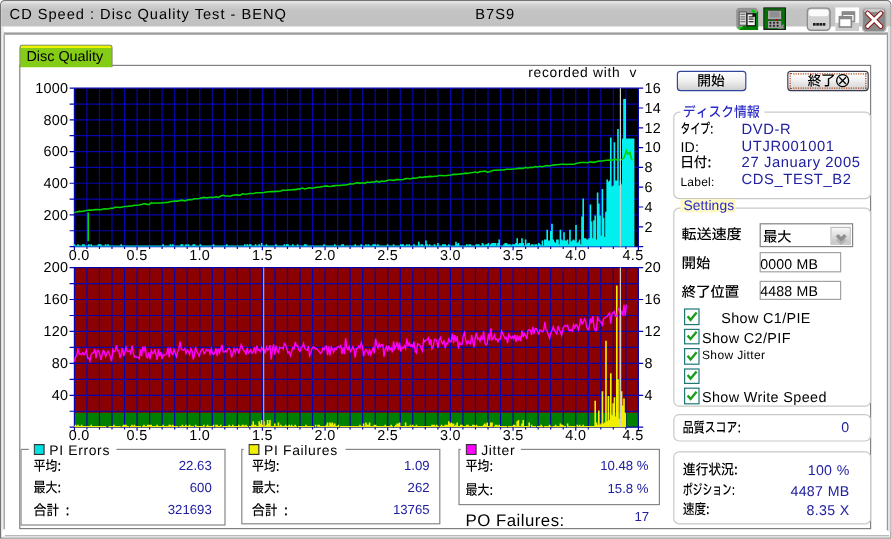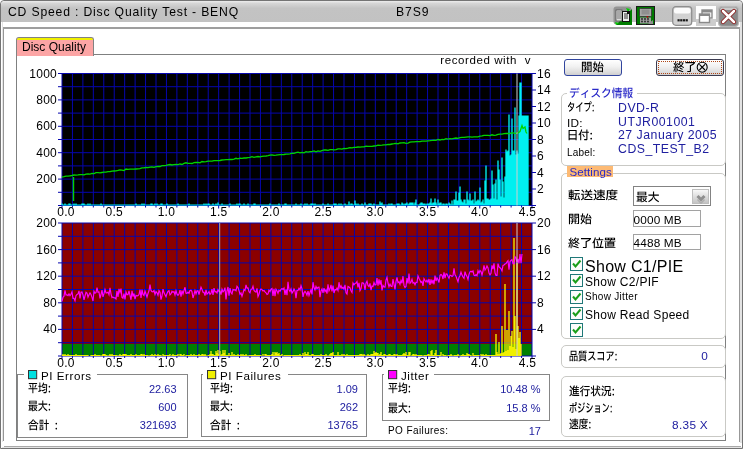--- a/index.html
+++ b/index.html
@@ -45,21 +45,21 @@
 <path d="M3.5 9h10" stroke="#8A8A8A" stroke-width="2"></path>
 </svg>
     <svg class="abs" style="left:717px;top:5px" width="21" height="21">
 <rect x="0.6" y="0.6" width="19.8" height="19.8" rx="3.4" fill="#898989" stroke="#B9B9B9" stroke-width="1.2"></rect>
 <path d="M2 4 q0 -2.5 2.5 -2.5 h12 q2.5 0 2.5 2.5 z" fill="#C9C9C9"></path>
 <path d="M5 5 L16 16 M16 5 L5 16" stroke="#8B1A1A" stroke-width="4.2" stroke-linecap="round"></path>
 <path d="M5 5 L16 16 M16 5 L5 16" stroke="#FFFFFF" stroke-width="2.5" stroke-linecap="round"></path>
 </svg>
     <div class="abs" style="left:2px;top:26.4px;width:738px;height:2px;background:#9E9E9E"></div>
     <div class="abs" style="left:14.5px;top:53px;width:710.5px;height:387px;border:1px solid #7F8080;background:#fff"></div>
-    <div class="abs" style="left:14.5px;top:35.5px;width:78.5px;height:19px;background:#fca5a5;border:1px solid #828282;border-bottom:none;border-radius:3px 3px 0 0;overflow:hidden">
+    <div class="abs" style="left:14.5px;top:35.5px;width:78.5px;height:19px;background:#84cc16;border:1px solid #828282;border-bottom:none;border-radius:3px 3px 0 0;overflow:hidden">
       <div style="height:2.6px;background:#F0F000"></div>
       <div style="font-size:12px;line-height:12px;padding:0.5px 0 0 5.5px;letter-spacing:0px">Disc Quality</div>
     </div>
     <svg style="position:absolute;left:0;top:0" width="556" height="449">
       <rect x="61" y="72.5" width="470" height="132" fill="#000000"></rect>
       <path d="M61.00 72.5V204.5M71.44 72.5V204.5M81.89 72.5V204.5M92.33 72.5V204.5M102.78 72.5V204.5M113.22 72.5V204.5M123.67 72.5V204.5M134.11 72.5V204.5M144.56 72.5V204.5M155.00 72.5V204.5M165.44 72.5V204.5M175.89 72.5V204.5M186.33 72.5V204.5M196.78 72.5V204.5M207.22 72.5V204.5M217.67 72.5V204.5M228.11 72.5V204.5M238.56 72.5V204.5M249.00 72.5V204.5M259.44 72.5V204.5M269.89 72.5V204.5M280.33 72.5V204.5M290.78 72.5V204.5M301.22 72.5V204.5M311.67 72.5V204.5M322.11 72.5V204.5M332.56 72.5V204.5M343.00 72.5V204.5M353.44 72.5V204.5M363.89 72.5V204.5M374.33 72.5V204.5M384.78 72.5V204.5M395.22 72.5V204.5M405.67 72.5V204.5M416.11 72.5V204.5M426.56 72.5V204.5M437.00 72.5V204.5M447.44 72.5V204.5M457.89 72.5V204.5M468.33 72.5V204.5M478.78 72.5V204.5M489.22 72.5V204.5M499.67 72.5V204.5M510.11 72.5V204.5M520.56 72.5V204.5M531.00 72.5V204.5M61.0 72.50H531.0M61.0 85.70H531.0M61.0 98.90H531.0M61.0 112.10H531.0M61.0 125.30H531.0M61.0 138.50H531.0M61.0 151.70H531.0M61.0 164.90H531.0M61.0 178.10H531.0M61.0 191.30H531.0M61.0 204.50H531.0" stroke="#0606AE" fill="none" stroke-width="1"></path>
       <g stroke="#00F0F0">
         <path d="M61 204.5V202.5M62 204.5V203.5M63 204.5V203.5M64 204.5V202.5M65 204.5V203.5M66 204.5V203.5M67 204.5V203.5M68 204.5V202.5M69 204.5V202.5M70 204.5V203.5M71 204.5V203.5M72 204.5V203.5M73 204.5V202.5M74 204.5V203.5M75 204.5V202.5M76 204.5V203.5M77 204.5V203.5M78 204.5V203.5M79 204.5V203.5M80 204.5V203.5M81 204.5V202.5M82 204.5V202.5M83 204.5V202.5M84 204.5V203.5M85 204.5V203.5M86 204.5V203.5M87 204.5V202.5M88 204.5V203.5M89 204.5V202.5M90 204.5V203.5M91 204.5V203.5M92 204.5V203.5M93 204.5V203.5M94 204.5V203.5M95 204.5V203.5M96 204.5V203.5M97 204.5V203.5M98 204.5V203.5M99 204.5V203.5M100 204.5V202.5M101 204.5V203.5M102 204.5V203.5M103 204.5V203.5M104 204.5V203.5M105 204.5V203.5M106 204.5V203.5M107 204.5V203.5M108 204.5V203.5M109 204.5V203.5M110 204.5V203.5M111 204.5V203.5M112 204.5V203.5M113 204.5V203.5M114 204.5V203.5M115 204.5V203.5M116 204.5V203.5M117 204.5V203.5M118 204.5V203.5M119 204.5V203.5M120 204.5V203.5M121 204.5V203.5M122 204.5V203.5M123 204.5V203.5M124 204.5V203.5M125 204.5V203.5M126 204.5V203.5M127 204.5V203.5M128 204.5V203.5M129 204.5V203.5M130 204.5V203.5M131 204.5V203.5M132 204.5V203.5M133 204.5V203.5M134 204.5V203.5M135 204.5V202.5M136 204.5V203.5M137 204.5V203.5M138 204.5V203.5M139 204.5V203.5M140 204.5V203.5M141 204.5V202.5M142 204.5V203.5M143 204.5V202.5M144 204.5V203.5M145 204.5V203.5M146 204.5V203.5M147 204.5V203.5M148 204.5V203.5M149 204.5V203.5M150 204.5V202.5M151 204.5V202.5M152 204.5V203.5M153 204.5V203.5M154 204.5V202.5M155 204.5V203.5M156 204.5V202.5M157 204.5V203.5M158 204.5V203.5M159 204.5V203.5M160 204.5V202.5M161 204.5V202.5M162 204.5V203.5M163 204.5V203.5M164 204.5V203.5M165 204.5V203.5M166 204.5V202.5M167 204.5V203.5M168 204.5V203.5M169 204.5V203.5M170 204.5V203.5M171 204.5V203.5M172 204.5V203.5M173 204.5V203.5M174 204.5V203.5M175 204.5V203.5M176 204.5V203.5M177 204.5V202.5M178 204.5V203.5M179 204.5V203.5M180 204.5V203.5M181 204.5V203.5M182 204.5V203.5M183 204.5V203.5M184 204.5V203.5M185 204.5V203.5M186 204.5V203.5M187 204.5V203.5M188 204.5V202.5M189 204.5V203.5M190 204.5V203.5M191 204.5V203.5M192 204.5V203.5M193 204.5V203.5M194 204.5V203.5M195 204.5V203.5M196 204.5V203.5M197 204.5V203.5M198 204.5V203.5M199 204.5V203.5M200 204.5V203.5M201 204.5V203.5M202 204.5V203.5M203 204.5V202.5M204 204.5V203.5M205 204.5V202.5M206 204.5V203.5M207 204.5V202.5M208 204.5V202.5M209 204.5V203.5M210 204.5V203.5M211 204.5V203.5M212 204.5V202.5M213 204.5V203.5M214 204.5V203.5M215 204.5V202.5M216 204.5V203.5M217 204.5V201.5M218 204.5V203.5M219 204.5V203.5M220 204.5V203.5M221 204.5V202.5M222 204.5V203.5M223 204.5V203.5M224 204.5V203.5M225 204.5V203.5M226 204.5V203.5M227 204.5V203.5M228 204.5V203.5M229 204.5V202.5M230 204.5V203.5M231 204.5V203.5M232 204.5V203.5M233 204.5V203.5M234 204.5V203.5M235 204.5V203.5M236 204.5V202.5M237 204.5V203.5M238 204.5V202.5M239 204.5V202.5M240 204.5V203.5M241 204.5V203.5M242 204.5V203.5M243 204.5V202.5M244 204.5V203.5M245 204.5V203.5M246 204.5V203.5M247 204.5V202.5M248 204.5V203.5M249 204.5V203.5M250 204.5V203.5M251 204.5V203.5M252 204.5V203.5M253 204.5V202.5M254 204.5V202.5M255 204.5V203.5M256 204.5V203.5M257 204.5V203.5M258 204.5V203.5M259 204.5V203.5M260 204.5V203.5M261 204.5V203.5M262 204.5V203.5M263 204.5V203.5M264 204.5V203.5M265 204.5V203.5M266 204.5V203.5M267 204.5V203.5M268 204.5V203.5M269 204.5V202.5M270 204.5V203.5M271 204.5V203.5M272 204.5V203.5M273 204.5V203.5M274 204.5V203.5M275 204.5V203.5M276 204.5V203.5M277 204.5V203.5M278 204.5V202.5M279 204.5V203.5M280 204.5V203.5M281 204.5V203.5M282 204.5V203.5M283 204.5V203.5M284 204.5V202.5M285 204.5V202.5M286 204.5V203.5M287 204.5V203.5M288 204.5V203.5M289 204.5V203.5M290 204.5V203.5M291 204.5V203.5M292 204.5V203.5M293 204.5V203.5M294 204.5V203.5M295 204.5V202.5M296 204.5V203.5M297 204.5V203.5M298 204.5V203.5M299 204.5V203.5M300 204.5V202.5M301 204.5V203.5M302 204.5V203.5M303 204.5V203.5M304 204.5V202.5M305 204.5V203.5M306 204.5V202.5M307 204.5V203.5M308 204.5V203.5M309 204.5V203.5M310 204.5V202.5M311 204.5V202.5M312 204.5V202.5M313 204.5V203.5M314 204.5V202.5M315 204.5V203.5M316 204.5V203.5M317 204.5V203.5M318 204.5V203.5M319 204.5V203.5M320 204.5V203.5M321 204.5V203.5M322 204.5V202.5M323 204.5V203.5M324 204.5V203.5M325 204.5V203.5M326 204.5V203.5M327 204.5V202.5M328 204.5V203.5M329 204.5V203.5M330 204.5V203.5M331 204.5V203.5M332 204.5V203.5M333 204.5V202.5M334 204.5V202.5M335 204.5V202.5M336 204.5V203.5M337 204.5V203.5M338 204.5V202.5M339 204.5V203.5M340 204.5V202.5M341 204.5V203.5M342 204.5V203.5M343 204.5V203.5M344 204.5V202.5M345 204.5V203.5M346 204.5V203.5M347 204.5V203.5M348 204.5V200.5M349 204.5V203.5M350 204.5V202.5M351 204.5V202.5M352 204.5V203.5M353 204.5V203.5M354 204.5V199.5M355 204.5V202.5M356 204.5V203.5M357 204.5V202.5M358 204.5V203.5M359 204.5V203.5M360 204.5V203.5M361 204.5V202.5M362 204.5V203.5M363 204.5V203.5M364 204.5V201.5M365 204.5V203.5M366 204.5V203.5M367 204.5V203.5M368 204.5V202.5M369 204.5V202.5M370 204.5V202.5M371 204.5V203.5M372 204.5V203.5M373 204.5V202.5M374 204.5V203.5M375 204.5V203.5M376 204.5V203.5M377 204.5V203.5M378 204.5V203.5M379 204.5V200.5M380 204.5V202.5M381 204.5V201.5M382 204.5V203.5M383 204.5V203.5M384 204.5V203.5M385 204.5V203.5M386 204.5V203.5M387 204.5V203.5M388 204.5V202.5M389 204.5V203.5M390 204.5V202.5M391 204.5V202.5M392 204.5V203.5M393 204.5V203.5M394 204.5V203.5M395 204.5V203.5M396 204.5V202.5M397 204.5V202.5M398 204.5V202.5M399 204.5V203.5M400 204.5V203.5M401 204.5V201.5M402 204.5V202.5M403 204.5V203.5M404 204.5V202.5M405 204.5V202.5M406 204.5V201.5M407 204.5V203.5M408 204.5V202.5M409 204.5V201.5M410 204.5V201.5M411 204.5V201.5M412 204.5V201.5M413 204.5V203.5M414 204.5V201.5M415 204.5V198.5M416 204.5V203.5M417 204.5V203.5M418 204.5V203.5M419 204.5V202.5M420 204.5V201.5M421 204.5V201.5M422 204.5V202.5M423 204.5V202.5M424 204.5V202.5M425 204.5V203.5M426 204.5V202.5M427 204.5V202.5M428 204.5V202.5M429 204.5V201.5M430 204.5V197.5M431 204.5V202.5M432 204.5V201.5M433 204.5V201.5M434 204.5V197.5M435 204.5V201.5M436 204.5V203.5M437 204.5V198.5M438 204.5V202.5M439 204.5V201.5M440 204.5V201.5M441 204.5V203.5M442 204.5V202.5M443 204.5V202.5M444 204.5V203.5M445 204.5V202.5M446 204.5V202.5M447 204.5V203.5M448 204.5V201.5M449 204.5V202.5M450 204.5V203.5M451 204.5V199.5M452 204.5V203.5M453 204.5V198.5M454 204.5V198.5M455 204.5V190.5M456 204.5V199.5M457 204.5V199.5M458 204.5V191.5M459 204.5V185.5M460 204.5V198.5M461 204.5V200.5M462 204.5V201.5M463 204.5V198.5M464 204.5V198.5M465 204.5V202.5M466 204.5V190.5M467 204.5V198.5M468 204.5V199.5M469 204.5V192.5M470 204.5V199.5M471 204.5V199.5M472 204.5V198.5M473 204.5V202.5M474 204.5V190.5M475 204.5V200.5M476 204.5V199.5M477 204.5V198.5M478 204.5V199.5M479 204.5V186.5M480 204.5V201.5M481 204.5V200.5M482 204.5V198.5M483 204.5V202.5M484 204.5V179.5M485 204.5V164.5M486 204.5V197.5M487 204.5V197.5M488 204.5V198.5M489 204.5V198.5M490 204.5V197.5M491 204.5V169.5M492 204.5V183.5M493 204.5V197.5M494 204.5V182.5M495 204.5V178.5M496 204.5V198.5M497 204.5V159.5M498 204.5V168.5M499 204.5V178.5M500 204.5V195.5M501 204.5V156.5M502 204.5V180.5M503 204.5V196.5M504 204.5V175.5M505 204.5V148.5M506 204.5V150.5M507 204.5V149.5M508 204.5V113.5M509 204.5V154.5M510 204.5V153.5M511 204.5V117.5M512 204.5V149.5M513 204.5V149.5M514 204.5V106.5M515 204.5V153.5M516 204.5V149.5M517 204.5V152.5M518 204.5V114.5M519 204.5V81.5M520 204.5V81.5M521 204.5V114.5M522 204.5V114.5M523 204.5V114.5M524 204.5V114.5M525 204.5V114.5M526 204.5V114.5M527 204.5V114.5" stroke-width="1.35"></path>
       </g>
       <polyline points="61.0,176.0 63.0,175.6 65.0,175.1 67.0,175.2 69.0,174.8 71.0,174.5 73.0,174.0 75.0,174.1 77.0,173.9 79.0,173.6 81.0,173.7 83.0,173.8 85.0,173.1 87.0,173.0 89.0,173.1 91.0,172.5 93.0,172.6 95.0,171.7 97.0,171.7 99.0,171.9 101.0,171.5 103.0,171.1 105.0,171.1 107.0,170.7 109.0,170.6 111.0,170.1 113.0,170.0 115.0,169.9 117.0,169.4 119.0,168.8 121.0,169.1 123.0,169.6 125.0,168.0 127.0,168.3 129.0,168.2 131.0,168.2 133.0,168.2 135.0,168.0 137.0,167.8 139.0,167.7 141.0,166.9 143.0,166.8 145.0,166.5 147.0,166.6 149.0,166.1 151.0,165.8 153.0,166.4 155.0,165.6 157.0,165.3 159.0,165.5 161.0,164.7 163.0,164.7 165.0,164.4 167.0,163.9 169.0,163.5 171.0,164.0 173.0,163.6 175.0,163.4 177.0,163.6 179.0,163.0 181.0,163.5 183.0,162.4 185.0,161.8 187.0,162.4 189.0,162.3 191.0,162.5 193.0,161.7 195.0,161.5 197.0,161.4 199.0,161.9 201.0,160.5 203.0,160.9 205.0,160.6 207.0,160.2 209.0,160.2 211.0,160.1 213.0,159.6 215.0,159.7 217.0,159.7 219.0,159.5 221.0,159.0 223.0,158.8 225.0,158.7 227.0,158.7 229.0,158.4 231.0,158.5 233.0,158.1 235.0,157.3 237.0,157.8 239.0,157.2 241.0,157.3 243.0,157.0 245.0,157.0 247.0,156.6 249.0,156.4 251.0,155.7 253.0,156.4 255.0,155.8 257.0,155.5 259.0,155.8 261.0,155.4 263.0,155.1 265.0,155.0 267.0,154.7 269.0,154.2 271.0,153.9 273.0,154.4 275.0,154.2 277.0,153.9 279.0,153.6 281.0,153.6 283.0,153.5 285.0,153.1 287.0,153.1 289.0,152.8 291.0,152.2 293.0,152.4 295.0,151.7 297.0,151.2 299.0,151.8 301.0,151.3 303.0,151.8 305.0,150.7 307.0,151.1 309.0,150.6 311.0,150.6 313.0,150.0 315.0,150.8 317.0,149.9 319.0,150.3 321.0,149.6 323.0,149.0 325.0,149.0 327.0,149.4 329.0,148.7 331.0,148.7 333.0,148.8 335.0,148.6 337.0,147.8 339.0,147.8 341.0,148.1 343.0,147.4 345.0,147.6 347.0,147.2 349.0,146.6 351.0,146.9 353.0,146.4 355.0,146.4 357.0,146.0 359.0,146.2 361.0,145.8 363.0,145.9 365.0,145.2 367.0,145.3 369.0,145.4 371.0,145.3 373.0,145.0 375.0,144.8 377.0,144.2 379.0,144.3 381.0,144.2 383.0,143.9 385.0,143.8 387.0,143.3 389.0,143.5 391.0,143.0 393.0,142.7 395.0,142.3 397.0,142.9 399.0,142.0 401.0,141.9 403.0,141.6 405.0,142.4 407.0,142.2 409.0,141.2 411.0,140.8 413.0,140.9 415.0,140.7 417.0,140.6 419.0,140.6 421.0,140.1 423.0,140.1 425.0,140.1 427.0,139.9 429.0,139.7 431.0,139.3 433.0,139.2 435.0,139.3 437.0,138.5 439.0,139.0 441.0,138.4 443.0,138.6 445.0,137.7 447.0,138.1 449.0,137.6 451.0,137.9 453.0,137.4 455.0,137.0 457.0,137.3 459.0,136.7 461.0,136.4 463.0,136.3 465.0,136.1 467.0,135.9 469.0,135.8 471.0,136.1 473.0,135.9 475.0,135.8 477.0,135.8 479.0,135.2 481.0,134.9 483.0,134.4 485.0,134.4 487.0,134.4 489.0,134.6 491.0,133.8 493.0,134.3 495.0,134.1 497.0,133.4 499.0,133.2 501.0,133.1 503.0,132.7 505.0,132.5 507.0,132.4 509.0,132.5 511.0,131.6 513.0,132.2 515.0,132.3 517.0,132.0 519.0,130.5 521.0,124.5 522.0,127.5 524.0,126.0 525.0,131.0 526.0,132.5" fill="none" stroke="#00D400" stroke-width="1.3"></polyline>
@@ -172,21 +172,21 @@
     <svg style="position:absolute;left:387.0px;top:381.4px;overflow:visible" width="23.0" height="12.5" fill="#000000">
       <path transform="translate(0.00,10.38) scale(0.00990,-0.01180)" d="M541 358H952V271H541V-71H444V271H48V358H444V702H82V790H919V702H541ZM221 668Q287 562 343 442L259 401Q234 455 200 520Q165 584 137 627ZM642 445Q681 495 716 554Q752 614 776 668L862 625Q796 492 725 395Z"></path>
       <path transform="translate(9.90,10.38) scale(0.00990,-0.01180)" d="M929 693V551Q929 305 907 137Q898 63 879 20Q860 -23 823 -44Q786 -64 723 -64H580L555 26H707Q743 26 764 37Q784 48 794 72Q805 95 811 137Q823 222 828 335Q834 448 834 552V604H538Q489 510 420 428L353 500Q416 572 462 660Q508 748 535 845L623 826Q607 763 580 693ZM243 181Q292 199 360 228L372 144Q250 86 58 29L35 114Q102 132 156 150V483H48V569H156V837H243V569H342V483H243ZM470 467H758V378H470ZM778 226Q695 184 602 148Q510 111 424 87L395 178Q573 225 749 312Z"></path>
       <path transform="translate(19.80,10.38) scale(0.00990,-0.01180)" d="M89 474V490Q89 521 108 540Q126 558 162 558Q198 558 216 540Q234 521 234 490V474Q234 444 216 426Q198 407 162 407Q126 407 108 425Q89 443 89 474ZM89 56V72Q89 103 108 121Q126 139 162 139Q198 139 216 121Q234 103 234 72V56Q234 25 216 6Q197 -12 162 -12Q126 -12 108 6Q89 25 89 56Z"></path>
     </svg>
     <svg style="position:absolute;left:387.0px;top:400.9px;overflow:visible" width="23.0" height="12.5" fill="#000000">
       <path transform="translate(0.00,10.38) scale(0.00990,-0.01180)" d="M127 818H874V518H127ZM785 699V753H216V699ZM216 637V581H785V637ZM45 461H956V390H488V-81H404V20Q257 -3 48 -17L41 55L128 60V390H45ZM212 330H404V390H212ZM905 265Q874 165 788 79Q865 30 952 -2L915 -73Q806 -31 726 26Q649 -33 544 -74L502 -6Q599 33 664 77Q598 139 549 220L618 255Q662 182 726 127Q787 183 820 259H524V329H905ZM212 207H404V268H212ZM212 66Q322 75 404 87V146H212Z"></path>
       <path transform="translate(9.90,10.38) scale(0.00990,-0.01180)" d="M545 486Q554 393 596 318Q639 243 726 172Q814 100 962 18L908 -70Q766 12 682 79Q598 146 552 222Q507 299 498 399H490Q481 298 438 222Q394 145 313 78Q232 12 93 -70L38 18Q184 100 268 172Q353 243 393 318Q433 392 441 486H56V576H443V827H542V576H945V486Z"></path>
       <path transform="translate(19.80,10.38) scale(0.00990,-0.01180)" d="M89 474V490Q89 521 108 540Q126 558 162 558Q198 558 216 540Q234 521 234 490V474Q234 444 216 426Q198 407 162 407Q126 407 108 425Q89 443 89 474ZM89 56V72Q89 103 108 121Q126 139 162 139Q198 139 216 121Q234 103 234 72V56Q234 25 216 6Q197 -12 162 -12Q126 -12 108 6Q89 25 89 56Z"></path>
     </svg>
-    <div class="abs" style="left:387px;top:424px;font-size:10px;letter-spacing:0.4px">PO Failures:</div>
+    <div class="abs" style="left:387px;top:424px;font-size:14px;letter-spacing:0.4px">PO Failures:</div>
     <div class="lval" style="left:75.5px;top:381.5px;width:100px">22.63</div>
     <div class="lval" style="left:75.5px;top:400.0px;width:100px">600</div>
     <div class="lval" style="left:75.5px;top:418.3px;width:100px">321693</div>
     <div class="lval" style="left:257.0px;top:381.5px;width:100px">1.09</div>
     <div class="lval" style="left:257.0px;top:400.0px;width:100px">262</div>
     <div class="lval" style="left:257.0px;top:418.3px;width:100px">13765</div>
     <div class="lval" style="left:439.5px;top:382.0px;width:100px">10.48 %</div>
     <div class="lval" style="left:439.5px;top:401.3px;width:100px">15.8 %</div>
     <div class="lval" style="left:440px;top:424.2px;width:100px">17</div>
     <div class="abs" style="left:563px;top:57.5px;width:57.5px;height:17.5px;border:1px solid #31459E;border-radius:3px;background:linear-gradient(180deg,#FFF,#F1F1F1 45%,#DDD 80%,#CFCFCF)"></div>
@@ -226,21 +226,21 @@
       <path transform="translate(0.00,10.38) scale(0.01119,-0.01180)" d="M141 -69V793H859V-69H763V0H238V-69ZM763 444V705H238V444ZM238 357V89H763V357Z"></path>
       <path transform="translate(11.19,10.38) scale(0.01119,-0.01180)" d="M362 822Q328 692 270 583V-77H178V439Q126 373 75 327L25 414Q117 499 176 602Q236 704 277 850ZM956 651V563H824V30Q824 -22 802 -43Q781 -64 729 -64H549L520 29H730V563H323V651H730V837H824V651ZM430 477Q524 366 598 223L515 176Q440 324 356 427Z"></path>
       <path transform="translate(22.38,10.38) scale(0.01119,-0.01180)" d="M89 474V490Q89 521 108 540Q126 558 162 558Q198 558 216 540Q234 521 234 490V474Q234 444 216 426Q198 407 162 407Q126 407 108 425Q89 443 89 474ZM89 56V72Q89 103 108 121Q126 139 162 139Q198 139 216 121Q234 103 234 72V56Q234 25 216 6Q197 -12 162 -12Q126 -12 108 6Q89 25 89 56Z"></path>
     </svg>
     <div class="abs" style="left:566px;top:146px;font-size:10px;letter-spacing:0.2px">Label:</div>
     <div class="abs lat nav" style="left:617px;top:101.0px">DVD-R</div>
     <div class="abs lat nav" style="left:617px;top:114.5px">UTJR001001</div>
     <div class="abs lat nav" style="left:617px;top:128.2px">27 January 2005</div>
     <div class="abs lat nav" style="left:617px;top:142.0px">CDS_TEST_B2</div>
     <div class="gbox" style="left:560px;top:171.6px;width:164.5px;height:166.8px"></div>
-    <div class="abs" style="left:565.5px;top:164.8px;width:46px;height:11px;background:#fdba74;color:#2A2AC8;font-size:11.5px;padding-left:3px;letter-spacing:0.1px">Settings</div>
+    <div class="abs" style="left:565.5px;top:164.8px;width:46px;height:11px;background:#fef9c3;color:#2A2AC8;font-size:11.5px;padding-left:3px;letter-spacing:0.1px">Settings</div>
     <svg style="position:absolute;left:566.5px;top:188.4px;overflow:visible" width="50.0" height="12.5" fill="#000000">
       <path transform="translate(0.00,10.38) scale(0.01250,-0.01180)" d="M300 136H484V58H300V-77H218V58H39V136H218V210H65V600H218V668H42V744H218V837H300V744H479V668H300V600H454V210H300ZM523 789H918V704H523ZM221 530H143V442H221ZM378 442V530H296V442ZM888 -76 865 4Q698 -34 471 -61L457 30L527 36Q582 234 619 430H488V516H953V430H708Q668 227 621 47Q732 60 841 81Q800 210 765 294L842 326Q906 181 969 -43ZM143 374V282H221V374ZM296 374V282H378V374Z"></path>
       <path transform="translate(12.50,10.38) scale(0.01250,-0.01180)" d="M323 168Q429 223 484 272Q540 322 561 385H322V467H582V598H344V679H474Q441 750 394 812L479 845Q524 785 562 709L480 679H681Q708 716 732 760Q755 804 770 845L861 814Q822 733 780 679H934V598H676V467H950V385H698Q721 320 782 270Q844 220 961 168L920 82Q787 145 716 216Q644 286 633 374H625Q616 289 554 222Q493 155 369 86ZM232 564Q140 694 61 771L131 828Q225 735 304 621ZM969 31 954 -57H473Q348 -57 284 -14Q220 28 215 101H206Q205 41 170 0Q134 -40 65 -70L34 18Q105 46 134 82Q163 119 163 185V392H47V479H255V184Q255 107 311 69Q367 31 473 31Z"></path>
       <path transform="translate(25.00,10.38) scale(0.01250,-0.01180)" d="M311 161Q410 218 463 260Q516 301 543 344H352V605H586V669H316V750H584V840H676V750H954V669H674V605H919V344H716Q744 299 802 256Q859 214 967 156L925 80Q818 141 757 198Q696 254 682 314H674V65H586V314H577Q566 254 508 198Q451 141 354 85ZM237 564Q149 687 62 771L132 829Q223 742 308 622ZM586 530H441V418H586ZM830 418V530H674V418ZM969 30 954 -57H472Q347 -57 282 -14Q218 28 213 100H204Q203 40 168 0Q134 -40 64 -70L34 18Q104 46 132 82Q161 119 161 185V392H47V478H253V183Q253 106 309 68Q365 30 471 30Z"></path>
       <path transform="translate(37.50,10.38) scale(0.01250,-0.01180)" d="M580 772H956V693H201V476Q201 114 107 -78L32 -9Q73 77 91 200Q109 322 109 484V772H478V842H580ZM704 663H793V579H954V503H793V347H363V503H229V579H363V663H451V579H704ZM451 419H704V506H451ZM868 230Q802 129 677 57Q796 20 953 0L927 -78Q720 -50 575 8Q426 -53 212 -79L188 -2Q353 16 475 55Q399 96 321 157L382 213Q481 137 576 95Q684 146 749 218H248V292H868Z"></path>
     </svg>
     <svg style="position:absolute;left:566.5px;top:211.9px;overflow:visible" width="24.0" height="12.5" fill="#000000">
       <path transform="translate(0.00,10.38) scale(0.01200,-0.01180)" d="M78 810H453V473H166V-71H78ZM531 810H922V16Q922 -23 901 -42Q880 -61 833 -61H711L697 18H834V473H531ZM164 674H369V741H164ZM615 674H836V741H615ZM164 542H369V610H164ZM615 542H836V610H615ZM767 163H642V-57H559V163H428Q418 91 388 36Q357 -19 301 -69L239 -5Q286 33 310 72Q335 111 344 163H215V233H350V240V343H242V414H750V343H642V233H767ZM433 233H559V343H433V242Z"></path>
       <path transform="translate(12.00,10.38) scale(0.01200,-0.01180)" d="M406 617Q396 495 374 398Q351 301 314 220Q372 171 446 104L393 33Q327 96 272 141Q208 35 94 -68L39 4Q145 94 206 195Q145 243 59 304Q97 406 137 592H44V676H154Q169 754 182 848L270 840Q262 784 242 676H406ZM407 496 473 499Q510 574 546 670Q581 766 601 847L691 822Q640 647 574 504Q720 514 826 528Q777 620 735 684L807 728Q894 596 973 427L896 385Q891 397 864 453Q767 439 644 428Q522 416 416 411ZM247 274Q303 403 319 592H224Q195 454 162 338Q216 299 247 274ZM551 -82H464V341H914V-82H826V-31H551ZM826 260H551V50H826Z"></path>
     </svg>
@@ -263,40 +263,40 @@
       <path transform="translate(11.75,10.38) scale(0.01175,-0.01180)" d="M545 486Q554 393 596 318Q639 243 726 172Q814 100 962 18L908 -70Q766 12 682 79Q598 146 552 222Q507 299 498 399H490Q481 298 438 222Q394 145 313 78Q232 12 93 -70L38 18Q184 100 268 172Q353 243 393 318Q433 392 441 486H56V576H443V827H542V576H945V486Z"></path>
     </svg>
     <div class="abs" style="left:631.5px;top:209px;width:68.5px;height:17.2px;border:1px solid #A2A2A2;background:#fff"></div>
     <div class="abs" style="left:632.5px;top:212px;font-size:11.8px;letter-spacing:0.15px;white-space:nowrap">0000 MB</div>
     <div class="abs" style="left:631.5px;top:232.8px;width:68.5px;height:16.6px;border:1px solid #A2A2A2;background:#fff"></div>
     <div class="abs" style="left:632.5px;top:235.3px;font-size:11.8px;letter-spacing:0.15px;white-space:nowrap">4488 MB</div>
     <div class="abs" style="left:568.5px;top:256.2px;width:13.5px;height:13.5px;border:1px solid #1F7878;background:#FCFCFC"></div>
     <svg class="abs" style="left:570px;top:256.7px" width="12" height="12">
       <path d="M2 5.5 L4.5 8.5 L9.5 2.5" fill="none" stroke="#1A9E1A" stroke-width="2"></path>
     </svg>
-    <div class="abs" style="left:584px;top:257.0px;font-size:16px;letter-spacing:0.3px;white-space:nowrap">Show C1/PIE</div>
+    <div class="abs" style="left:600px;top:257.0px;font-size:12px;letter-spacing:0.3px;white-space:nowrap">Show C1/PIE</div>
     <div class="abs" style="left:568.5px;top:272.7px;width:13.5px;height:13.5px;border:1px solid #1F7878;background:#FCFCFC"></div>
     <svg class="abs" style="left:570px;top:273.2px" width="12" height="12">
       <path d="M2 5.5 L4.5 8.5 L9.5 2.5" fill="none" stroke="#1A9E1A" stroke-width="2"></path>
     </svg>
     <div class="abs" style="left:584px;top:273.5px;font-size:12px;letter-spacing:0.3px;white-space:nowrap">Show C2/PIF</div>
     <div class="abs" style="left:568.5px;top:289.2px;width:13.5px;height:13.5px;border:1px solid #1F7878;background:#FCFCFC"></div>
     <svg class="abs" style="left:570px;top:289.7px" width="12" height="12">
       <path d="M2 5.5 L4.5 8.5 L9.5 2.5" fill="none" stroke="#1A9E1A" stroke-width="2"></path>
     </svg>
     <div class="abs" style="left:584px;top:290.0px;font-size:10px;letter-spacing:0.3px;white-space:nowrap">Show Jitter</div>
     <div class="abs" style="left:568.5px;top:305.7px;width:13.5px;height:13.5px;border:1px solid #1F7878;background:#FCFCFC"></div>
     <svg class="abs" style="left:570px;top:306.2px" width="12" height="12">
       <path d="M2 5.5 L4.5 8.5 L9.5 2.5" fill="none" stroke="#1A9E1A" stroke-width="2"></path>
     </svg>
-    <div class="abs" style="left:584px;top:306.5px;font-size:12px;letter-spacing:0.3px;white-space:nowrap">Show Read Speed</div>
     <div class="abs" style="left:568.5px;top:322.2px;width:13.5px;height:13.5px;border:1px solid #1F7878;background:#FCFCFC"></div>
     <svg class="abs" style="left:570px;top:322.7px" width="12" height="12">
       <path d="M2 5.5 L4.5 8.5 L9.5 2.5" fill="none" stroke="#1A9E1A" stroke-width="2"></path>
     </svg>
+    <div class="abs" style="left:584px;top:323.0px;font-size:12px;letter-spacing:0.3px;white-space:nowrap">Show Write Speed</div>
     <div class="gbox" style="left:560px;top:344px;width:165px;height:22.6px"></div>
     <svg style="position:absolute;left:568.0px;top:348.9px;overflow:visible" width="48.5" height="12.5" fill="#000000">
       <path transform="translate(0.00,10.38) scale(0.00911,-0.01180)" d="M184 811H816V465H184ZM278 728V547H721V728ZM65 382H448V-77H361V-20H153V-77H65ZM536 382H935V-77H846V-20H623V-77H536ZM153 301V63H361V301ZM623 301V63H846V301Z"></path>
       <path transform="translate(9.11,10.38) scale(0.00911,-0.01180)" d="M470 533Q509 583 522 640Q535 698 535 803Q652 805 740 813Q827 821 898 839L934 772Q863 754 788 747Q714 740 617 737Q617 719 615 687H951V618H816V504H734V618H603Q587 548 544 482ZM166 619Q150 531 101 454L28 514Q56 549 70 586Q83 622 88 671Q93 720 93 802Q213 804 300 812Q388 821 458 838L494 772Q424 754 350 747Q276 740 176 736Q176 719 174 687H487V619H368V504H286V619ZM645 60Q792 31 954 -21L912 -90Q741 -30 587 -1L622 60H359L408 5Q270 -61 78 -89L45 -19Q216 4 349 60H148V479H851V60ZM763 359V414H236V359ZM236 243H763V298H236ZM763 181H236V125H763Z"></path>
       <path transform="translate(18.22,10.38) scale(0.00911,-0.01180)" d="M914 69 850 -11Q711 129 555 239Q393 77 153 -13L101 82Q332 166 476 308Q620 450 666 634H177V732H782Q782 673 761 595Q726 448 623 316Q773 209 914 69Z"></path>
       <path transform="translate(27.33,10.38) scale(0.00911,-0.01180)" d="M838 -3H734V72H131V170H734V610H147V708H838Z"></path>
       <path transform="translate(36.45,10.38) scale(0.00911,-0.01180)" d="M534 406Q625 446 691 508Q757 569 790 639H109V736H896V643Q862 545 784 462Q706 379 597 320ZM152 65Q248 103 305 147Q362 191 388 254Q415 316 415 407V542H519V406Q519 293 485 212Q451 132 384 75Q316 18 208 -27Z"></path>
       <path transform="translate(45.56,10.38) scale(0.00911,-0.01180)" d="M89 474V490Q89 521 108 540Q126 558 162 558Q198 558 216 540Q234 521 234 490V474Q234 444 216 426Q198 407 162 407Q126 407 108 425Q89 443 89 474ZM89 56V72Q89 103 108 121Q126 139 162 139Q198 139 216 121Q234 103 234 72V56Q234 25 216 6Q197 -12 162 -12Q126 -12 108 6Q89 25 89 56Z"></path>
     </svg>
     <div class="vrow" style="left:607px;top:348.2px;width:100px">0</div>
@@ -314,19 +314,21 @@
       <path transform="translate(16.34,10.38) scale(0.00817,-0.01180)" d="M484 580Q351 651 190 701L228 794Q297 773 376 740Q455 708 527 670ZM156 91Q329 116 454 176Q578 237 669 342Q760 448 830 610L922 549Q849 382 749 268Q649 153 510 83Q372 13 184 -16ZM408 327Q337 362 257 394Q177 426 107 447L143 542Q215 521 297 488Q379 455 448 420Z"></path>
       <path transform="translate(24.52,10.38) scale(0.00817,-0.01180)" d="M685 0H193V89H685V253H218V340H685V496H201V585H777V-52H685Z"></path>
       <path transform="translate(32.69,10.38) scale(0.00817,-0.01180)" d="M441 498Q302 594 138 669L191 761Q351 686 500 587ZM154 110Q329 142 450 204Q572 266 658 370Q743 473 808 633L899 574Q831 409 736 296Q640 182 505 110Q370 39 183 4Z"></path>
       <path transform="translate(40.86,10.38) scale(0.00817,-0.01180)" d="M89 474V490Q89 521 108 540Q126 558 162 558Q198 558 216 540Q234 521 234 490V474Q234 444 216 426Q198 407 162 407Q126 407 108 425Q89 443 89 474ZM89 56V72Q89 103 108 121Q126 139 162 139Q198 139 216 121Q234 103 234 72V56Q234 25 216 6Q197 -12 162 -12Q126 -12 108 6Q89 25 89 56Z"></path>
     </svg>
     <svg style="position:absolute;left:568.0px;top:417.4px;overflow:visible" width="22.4" height="12.5" fill="#000000">
       <path transform="translate(0.00,10.38) scale(0.00964,-0.01180)" d="M311 161Q410 218 463 260Q516 301 543 344H352V605H586V669H316V750H584V840H676V750H954V669H674V605H919V344H716Q744 299 802 256Q859 214 967 156L925 80Q818 141 757 198Q696 254 682 314H674V65H586V314H577Q566 254 508 198Q451 141 354 85ZM237 564Q149 687 62 771L132 829Q223 742 308 622ZM586 530H441V418H586ZM830 418V530H674V418ZM969 30 954 -57H472Q347 -57 282 -14Q218 28 213 100H204Q203 40 168 0Q134 -40 64 -70L34 18Q104 46 132 82Q161 119 161 185V392H47V478H253V183Q253 106 309 68Q365 30 471 30Z"></path>
       <path transform="translate(9.64,10.38) scale(0.00964,-0.01180)" d="M580 772H956V693H201V476Q201 114 107 -78L32 -9Q73 77 91 200Q109 322 109 484V772H478V842H580ZM704 663H793V579H954V503H793V347H363V503H229V579H363V663H451V579H704ZM451 419H704V506H451ZM868 230Q802 129 677 57Q796 20 953 0L927 -78Q720 -50 575 8Q426 -53 212 -79L188 -2Q353 16 475 55Q399 96 321 157L382 213Q481 137 576 95Q684 146 749 218H248V292H868Z"></path>
       <path transform="translate(19.29,10.38) scale(0.00964,-0.01180)" d="M89 474V490Q89 521 108 540Q126 558 162 558Q198 558 216 540Q234 521 234 490V474Q234 444 216 426Q198 407 162 407Q126 407 108 425Q89 443 89 474ZM89 56V72Q89 103 108 121Q126 139 162 139Q198 139 216 121Q234 103 234 72V56Q234 25 216 6Q197 -12 162 -12Q126 -12 108 6Q89 25 89 56Z"></path>
     </svg>
+    <div class="vrow" style="left:607px;top:384.3px;width:100px">100 %</div>
+    <div class="vrow" style="left:607px;top:400.6px;width:100px">4487 MB</div>
     <div class="vrow" style="left:607px;top:417.1px;width:100px">8.35 X</div>
     <div class="abs" style="left:1px;top:21px;width:1px;height:420px;background:#E5E5E5"></div>
     <div class="abs" style="left:2px;top:28.4px;width:1px;height:412px;background:#969696"></div>
     <div class="abs" style="left:737.5px;top:28.4px;width:1px;height:413px;background:#989898"></div>
     <div class="abs" style="left:738.5px;top:21px;width:3.5px;height:421px;background:#E3E3E3"></div>
     <div class="abs" style="left:3px;top:444.6px;width:737px;height:1px;background:#A8A8A8"></div>
     <div class="abs" style="left:1px;top:445.6px;width:741px;height:2.4px;background:#E3E3E3"></div>
   </div>
 </body></html>

